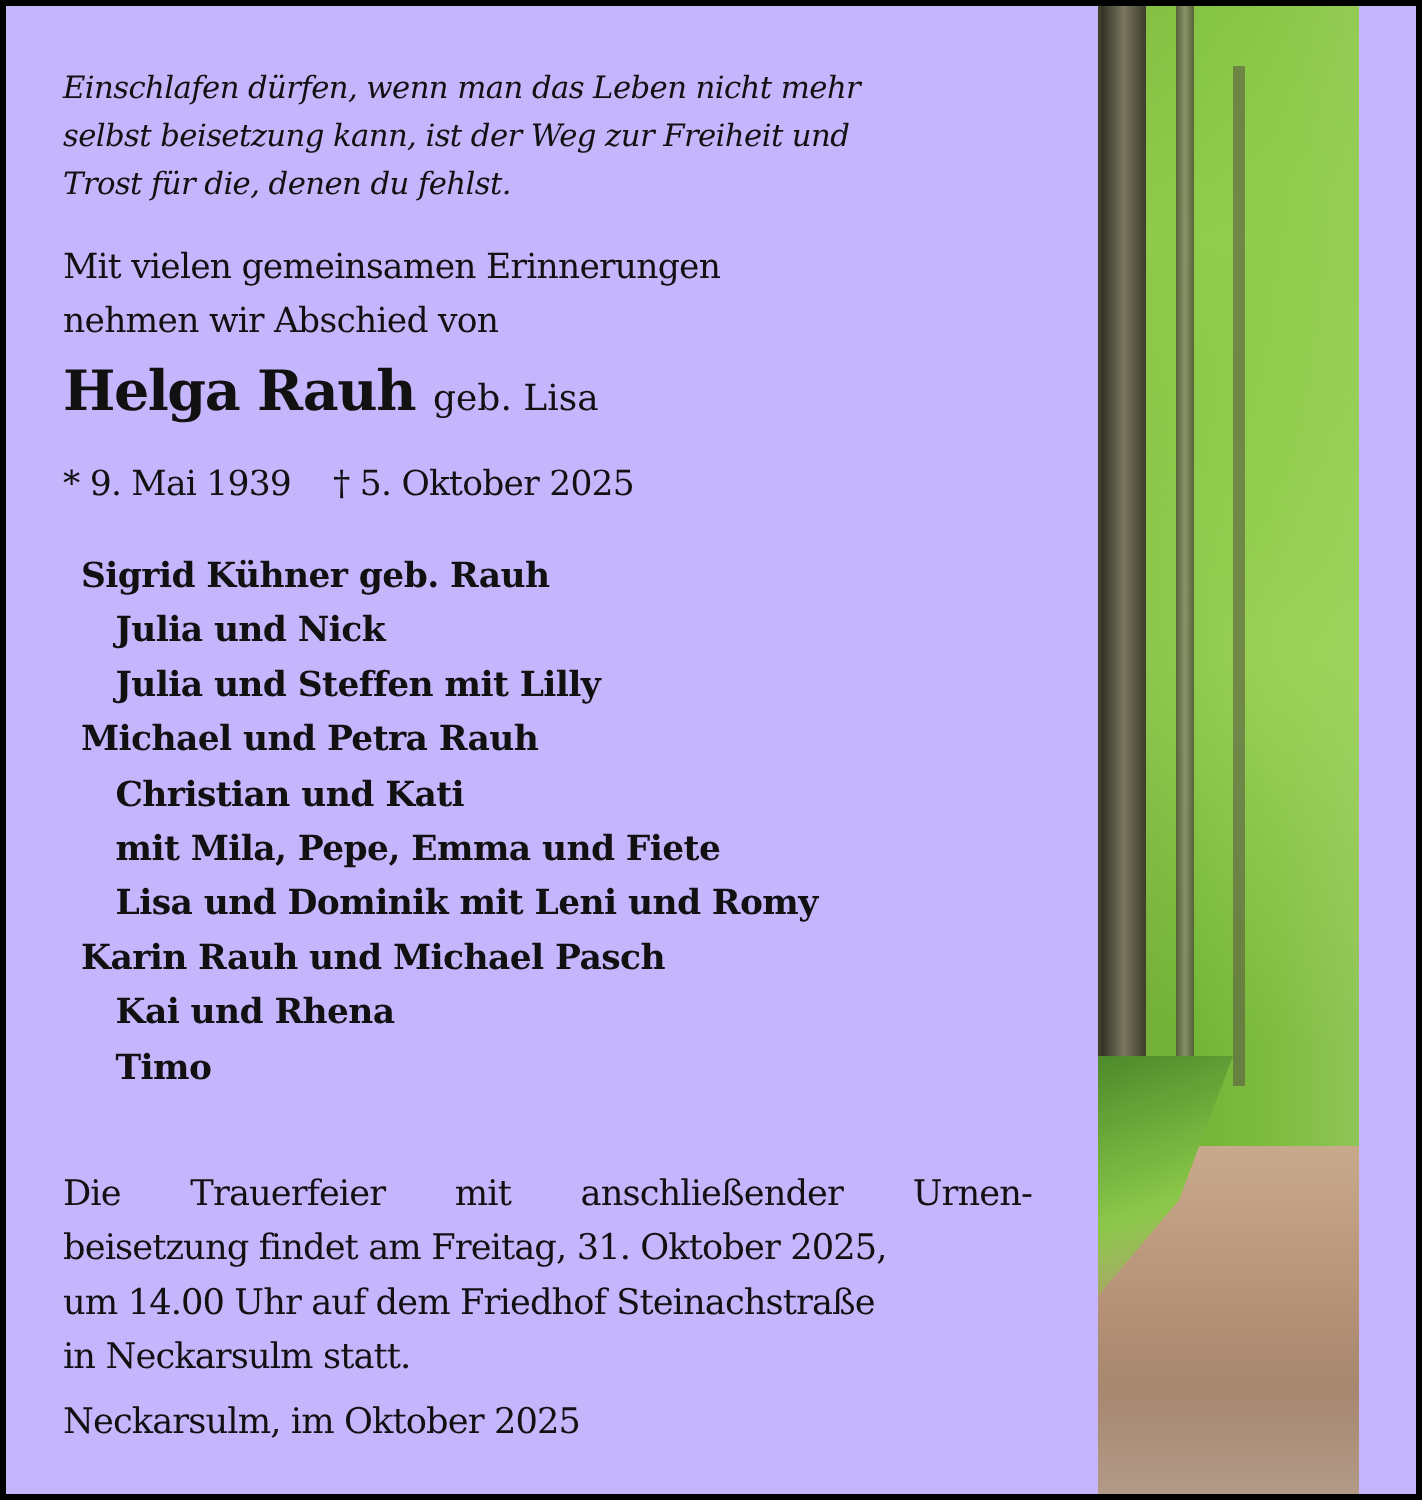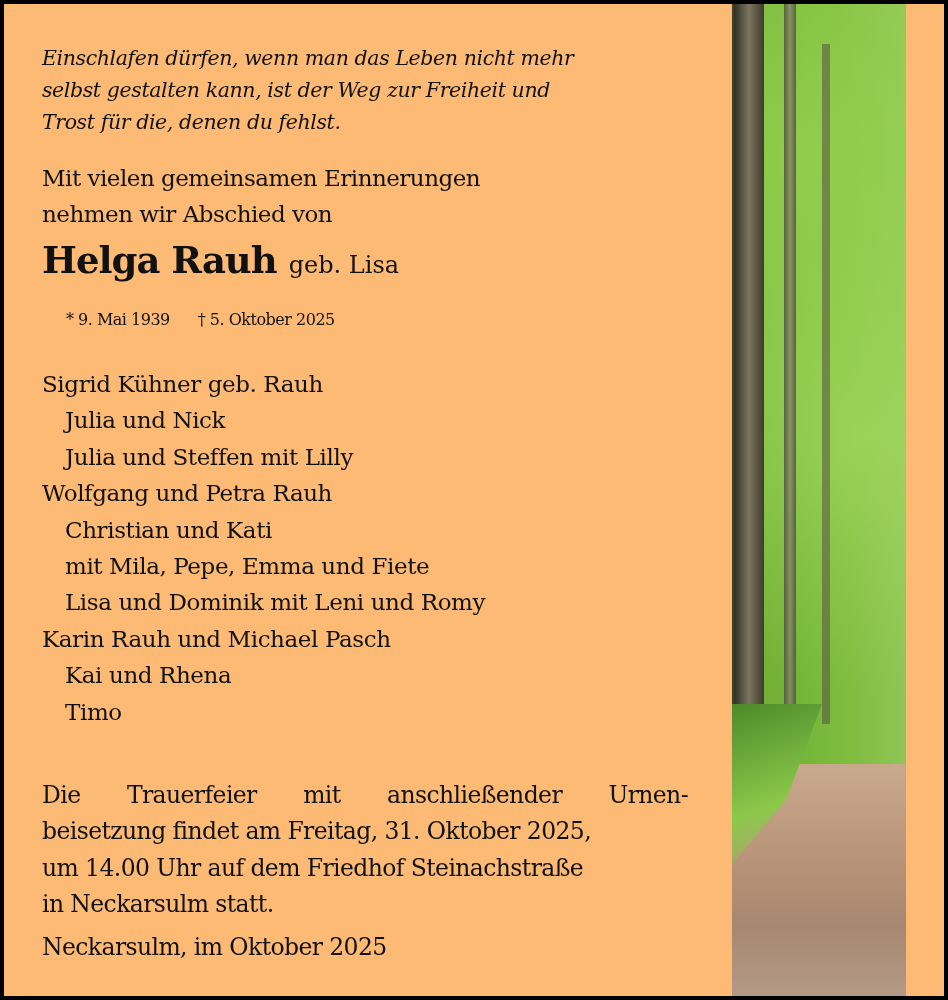--- a/index.html
+++ b/index.html
@@ -1,26 +1,26 @@
 <!DOCTYPE html>
 <html><head>
 <meta charset="utf-8">
 <style>
   html, body { margin:0; padding:0; }
   body { width:948px; height:1000px; background:#000; position:relative; overflow:hidden; }
-  .frame { position:absolute; left:4px; top:4px; width:940px; height:992px; background:#fdba74; }
+  .frame { position:absolute; left:4px; top:4px; width:940px; height:992px; background:#c4b5fd; }
   .content { position:absolute; left:38px; top:0; width:660px; color:#111; font-family:"DejaVu Serif", serif; }
   .poem { position:absolute; top:38px; font-style:italic; font-size:20.5px; line-height:32px; width:680px; letter-spacing:-0.4px; }
   .intro { position:absolute; top:156px; font-size:23px; line-height:36px; letter-spacing:-0.5px; }
   .name-row { position:absolute; top:234px; white-space:nowrap; }
   .name { font-size:37px; font-weight:bold; letter-spacing:-1px; }
   .maiden { font-size:24px; margin-left:12px; }
-  .dates { position:absolute; top:306px; font-size:16px; letter-spacing:-0.5px; white-space:nowrap;margin-left:24px; }
+  .dates { position:absolute; top:306px; font-size:23px; letter-spacing:-0.5px; white-space:nowrap; }
   .dates .sep { display:inline-block; width:28px; }
-  .family { position:absolute; top:362px; font-size:23px; font-weight:normal; line-height:36.4px; letter-spacing:-0.4px; white-space:nowrap; }
+  .family { position:absolute; top:362px; font-size:23px; font-weight:bold; line-height:36.4px; letter-spacing:-0.4px; white-space:nowrap;margin-left:12px; }
   .family .ind { padding-left:23px; }
   .service { position:absolute; top:773px; width:646px; font-size:23.5px; line-height:36.4px; text-align:justify; letter-spacing:-0.6px; }
   .place { position:absolute; top:929px; font-size:23.5px; letter-spacing:-0.6px; white-space:nowrap; }
   .photo { position:absolute; left:728px; top:0; width:174px; height:992px;
     background:
       linear-gradient(180deg, rgba(0,0,0,0) 0%, rgba(0,0,0,0) 75%, rgba(0,0,0,0) 100%),
       linear-gradient(90deg, #3a3a24 0px, #6d6a4e 8px, #4a4a30 20px, #7fb640 26px, #7cbd3b 60px, #8fc94a 120px, #a6d46a 174px);
     overflow:hidden; }
   .trunk1 { position:absolute; left:2px; top:0; width:30px; height:780px; background:linear-gradient(90deg,#2f2f22,#7a7660 50%,#3e3c2c); }
   .trunk2 { position:absolute; left:52px; top:0; width:12px; height:720px; background:linear-gradient(90deg,#4a4a38,#8a8670,#4a4a38); opacity:.8; }
@@ -34,38 +34,38 @@
     background: linear-gradient(160deg,#4d8a2a,#8bc84a 60%, rgba(140,200,80,0) 100%);
     clip-path: polygon(0 0,100% 0,60% 60%,0 100%); }
 </style>
 </head>
 <body>
 
 <div class="frame">
   <div class="content">
     <div class="poem">
       <div>Einschlafen dürfen, wenn man das Leben nicht mehr</div>
-      <div>selbst gestalten kann, ist der Weg zur Freiheit und</div>
+      <div>selbst beisetzung kann, ist der Weg zur Freiheit und</div>
       <div>Trost für die, denen du fehlst.</div>
     </div>
     <div class="intro">
       <div>Mit vielen gemeinsamen Erinnerungen</div>
       <div>nehmen wir Abschied von</div>
     </div>
     <div class="name-row">
       <span class="name">Helga Rauh</span><span class="maiden">geb. Lisa</span>
     </div>
     <div class="dates">
       <span>* 9. Mai 1939</span><span class="sep"></span><span>† 5. Oktober 2025</span>
     </div>
     <div class="family">
       <div>Sigrid Kühner geb. Rauh</div>
       <div class="ind">Julia und Nick</div>
       <div class="ind">Julia und Steffen mit Lilly</div>
-      <div>Wolfgang und Petra Rauh</div>
+      <div>Michael und Petra Rauh</div>
       <div class="ind">Christian und Kati</div>
       <div class="ind">mit Mila, Pepe, Emma und Fiete</div>
       <div class="ind">Lisa und Dominik mit Leni und Romy</div>
       <div>Karin Rauh und Michael Pasch</div>
       <div class="ind">Kai und Rhena</div>
       <div class="ind">Timo</div>
     </div>
     <div class="service">
       <div style="text-align:justify;text-align-last:justify">Die Trauerfeier mit anschließender Urnen-</div>
       <div>beisetzung findet am Freitag, 31. Oktober 2025,</div>

